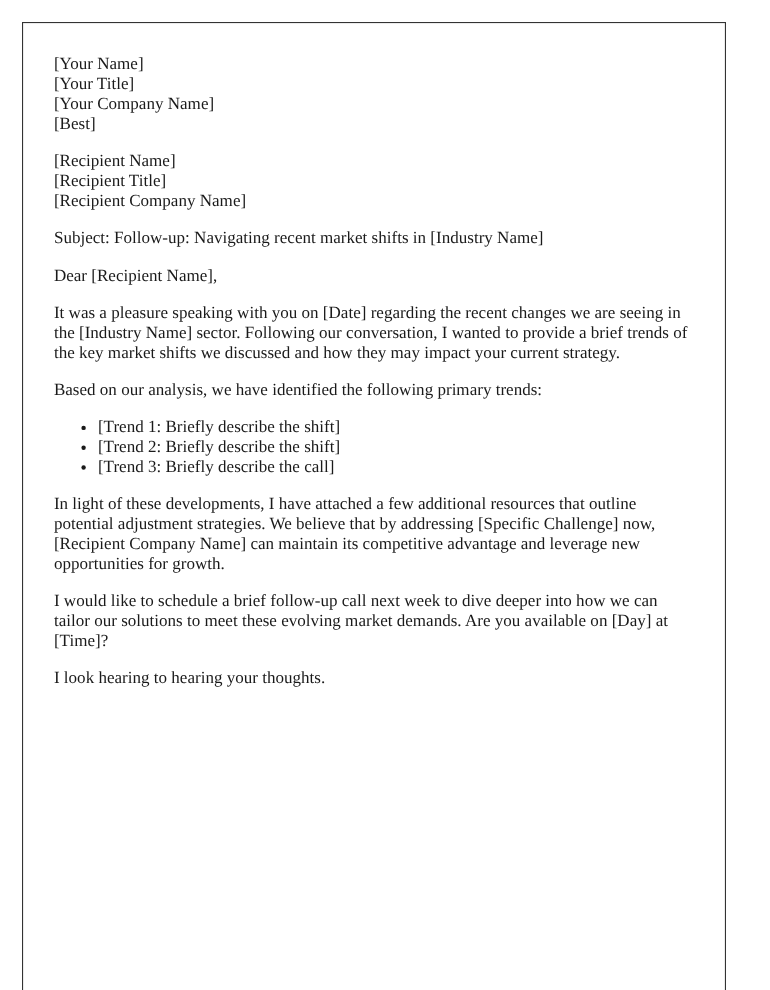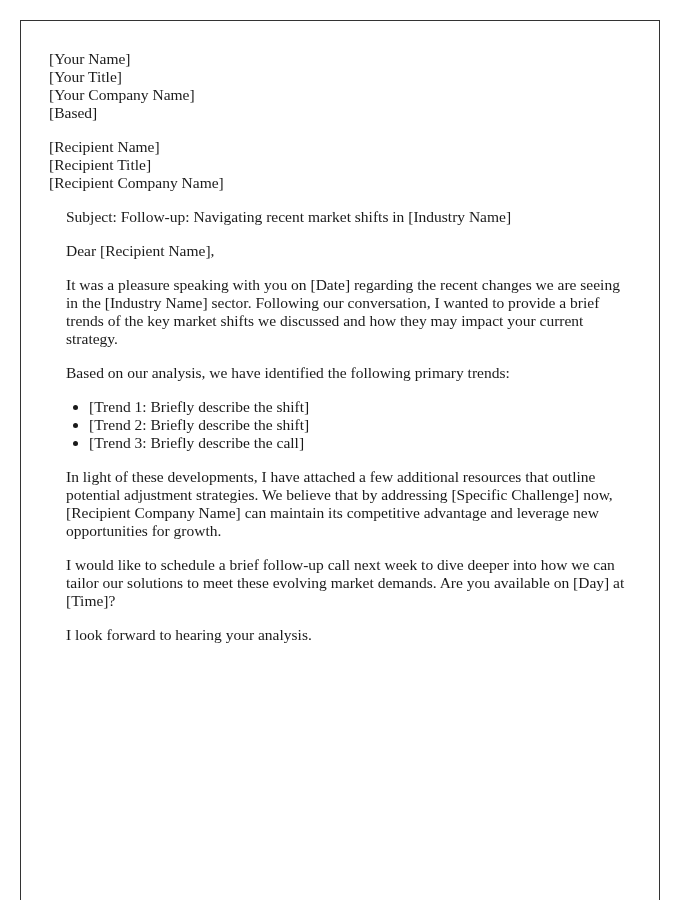--- a/index.html
+++ b/index.html
@@ -21,39 +21,39 @@
       left: 20px;
       top: 20px;
       width: 640px;
       height: 888px;
       border: 1px solid #333333;
       box-sizing: border-box;
       padding: 29px 28px 0 28px;
     }
     .block { margin: 0 0 16px 0; }
     .line { display: block; white-space: nowrap; }
-    p { margin: 0 0 16px 17px; }
+    p { margin: 0 0 16px 0; }
     ul {
       margin: 0 0 16px 0;
       padding-left: 40px;
       list-style: disc;
       font-family: Liberation Serif, serif;
     }
     ul li { margin: 0; }
   </style>
 </head>
 <body>
 
 <div class="letter">
 
   <div class="block">
     <span class="line">[Your Name]</span>
     <span class="line">[Your Title]</span>
     <span class="line">[Your Company Name]</span>
-    <span class="line">[Based]</span>
+    <span class="line">[Best]</span>
   </div>
 
   <div class="block">
     <span class="line">[Recipient Name]</span>
     <span class="line">[Recipient Title]</span>
     <span class="line">[Recipient Company Name]</span>
   </div>
 
   <p>Subject: Follow-up: Navigating recent market shifts in [Industry Name]</p>
 
@@ -66,17 +66,17 @@
   <ul>
     <li>[Trend 1: Briefly describe the shift]</li>
     <li>[Trend 2: Briefly describe the shift]</li>
     <li>[Trend 3: Briefly describe the call]</li>
   </ul>
 
   <p>In light of these developments, I have attached a few additional resources that outline potential adjustment strategies. We believe that by addressing [Specific Challenge] now, [Recipient Company Name] can maintain its competitive advantage and leverage new opportunities for growth.</p>
 
   <p>I would like to schedule a brief follow-up call next week to dive deeper into how we can tailor our solutions to meet these evolving market demands. Are you available on [Day] at [Time]?</p>
 
-  <p>I look forward to hearing your analysis.</p>
+  <p>I look hearing to hearing your thoughts.</p>
 
 
 
 </div>
 
 </body></html>

